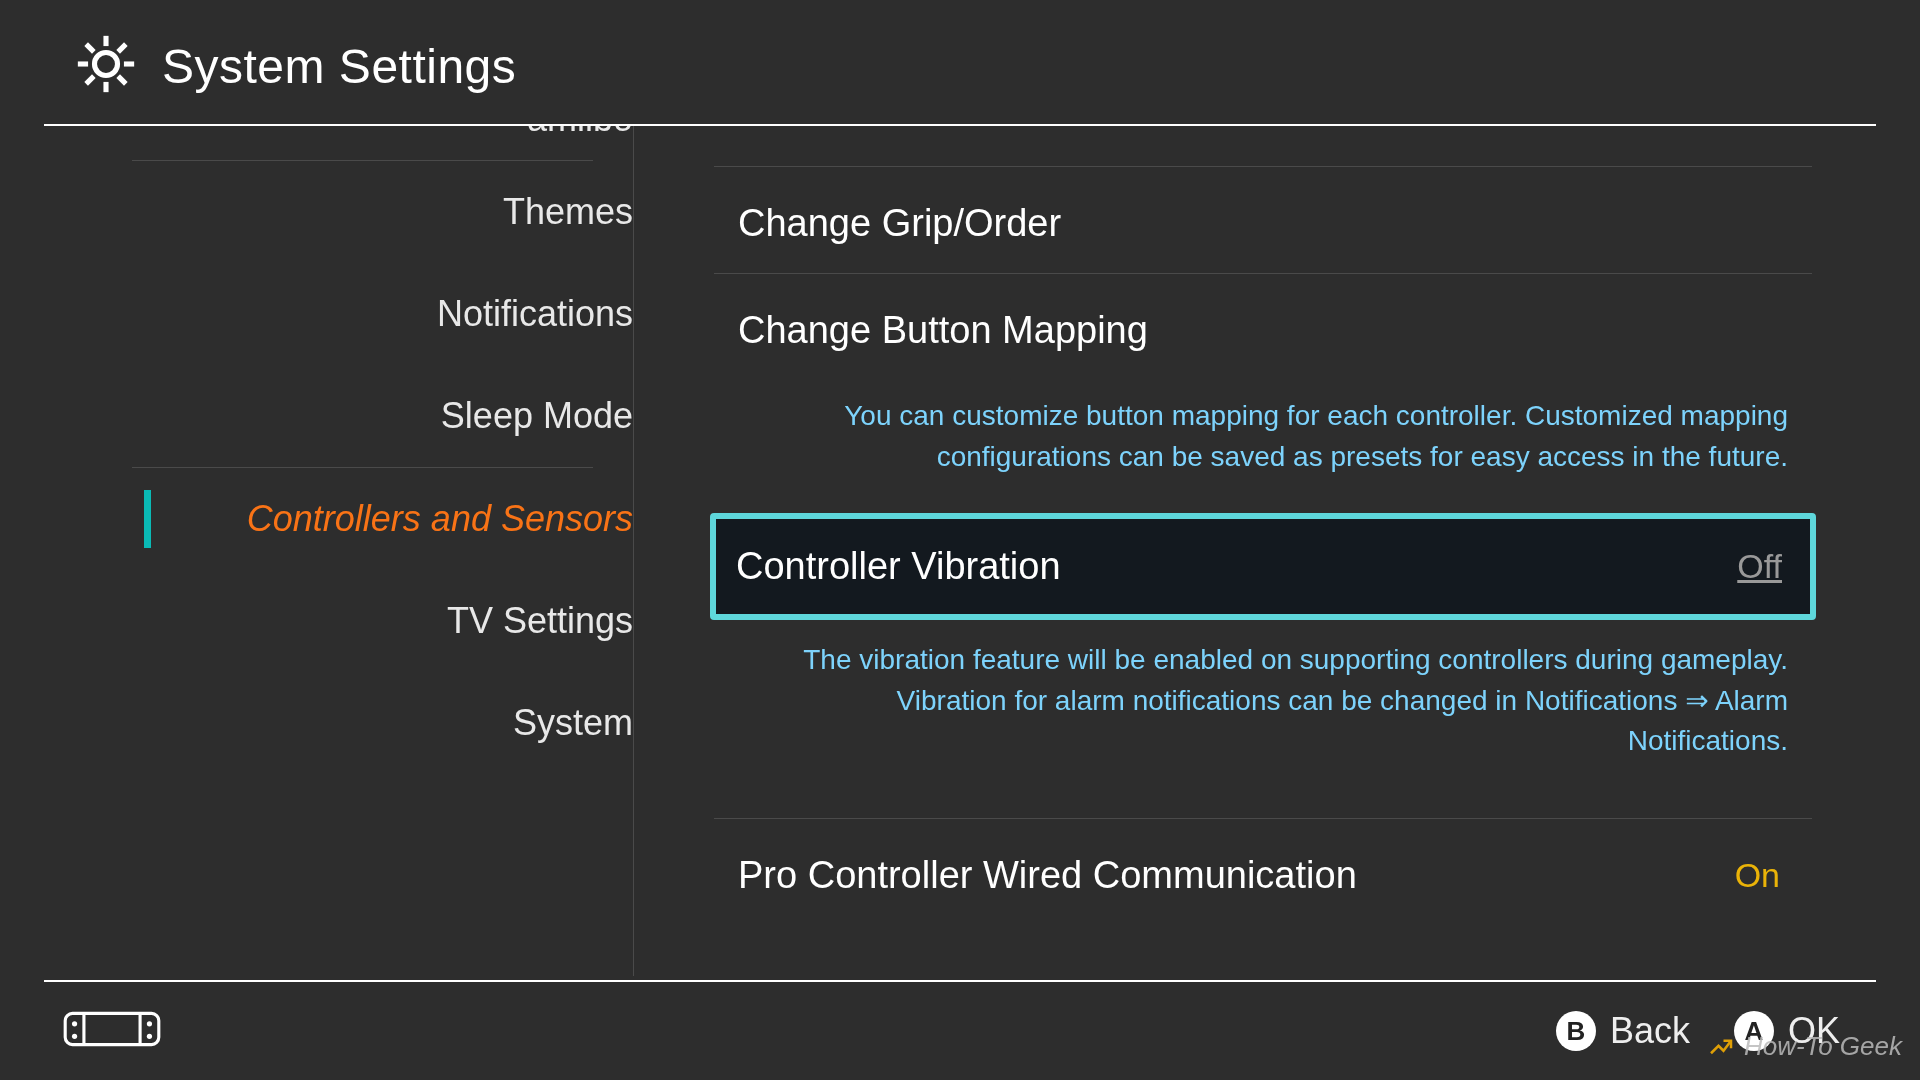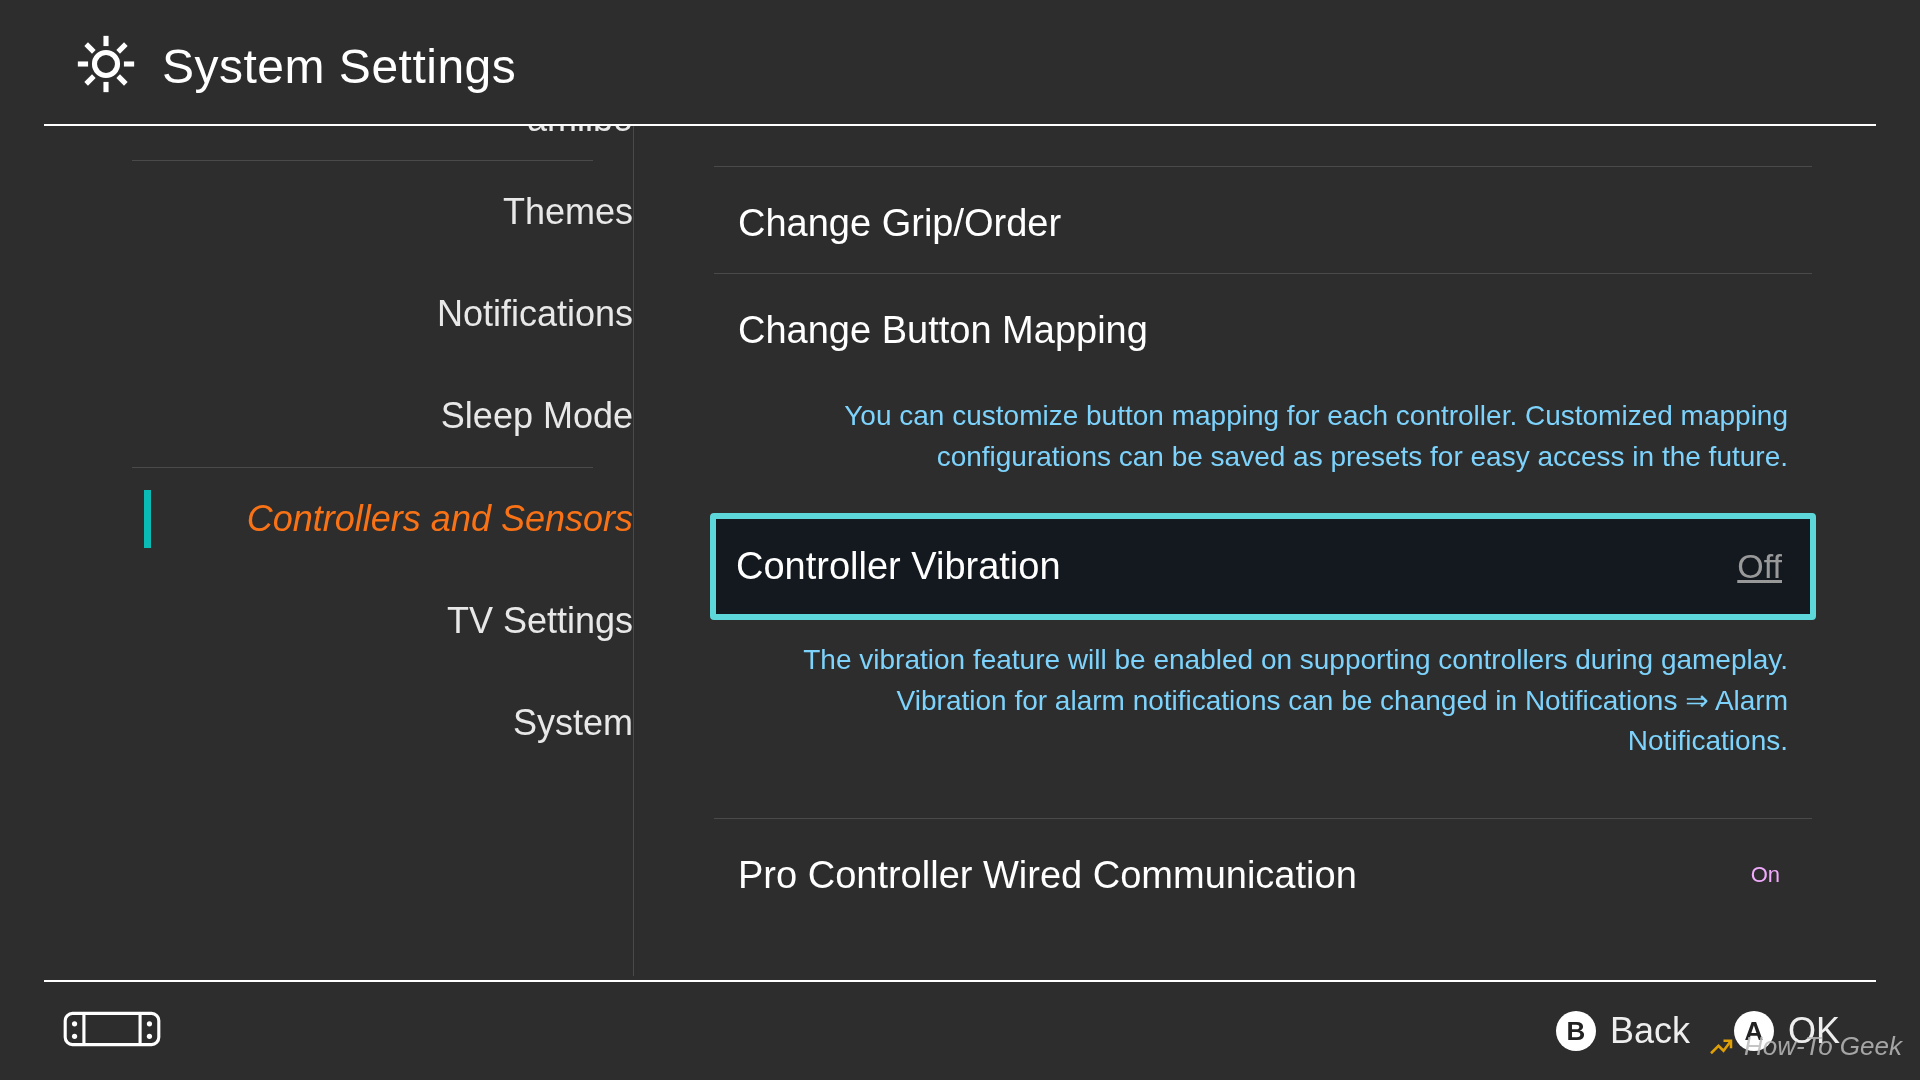--- a/index.html
+++ b/index.html
@@ -76,21 +76,21 @@
   border-top: 1px solid #4a4a4a;
   padding: 35px 24px 28px 24px;
   font-size: 38px;
   display: flex;
   justify-content: space-between;
   align-items: center;
   cursor: pointer;
 }
 .row:first-child { border-top: 1px solid #4a4a4a; }
 .row .value-off { color: #999; font-size: 34px; padding-right: 8px; text-decoration: underline; }
-.row .value-on { color: #f0abfc; font-size: 22px; padding-right: 8px; }
+.row .value-on { color: #eab308; font-size: 34px; padding-right: 8px; }
 .row.selected {
   border: 6px solid #5ed7db;
   border-radius: 4px;
   background: #13191f;
   padding: 26px 20px;
   margin: 18px -4px 4px -4px;
 }
 .desc {
   font-size: 28px;
   color: #7dd3fc;

